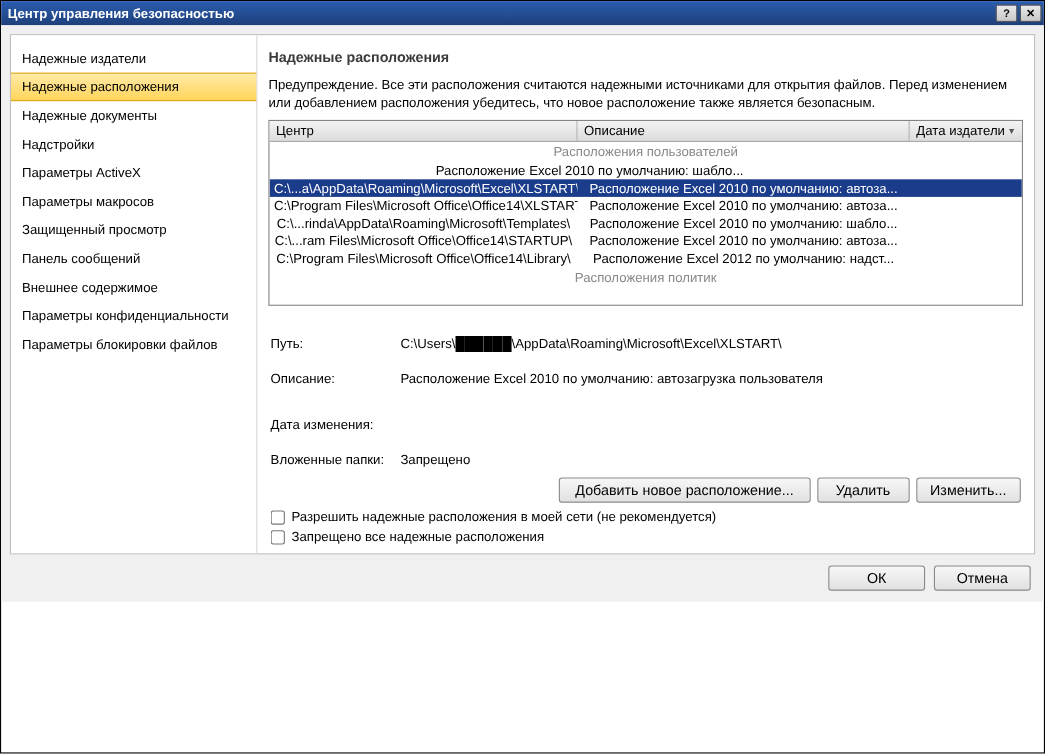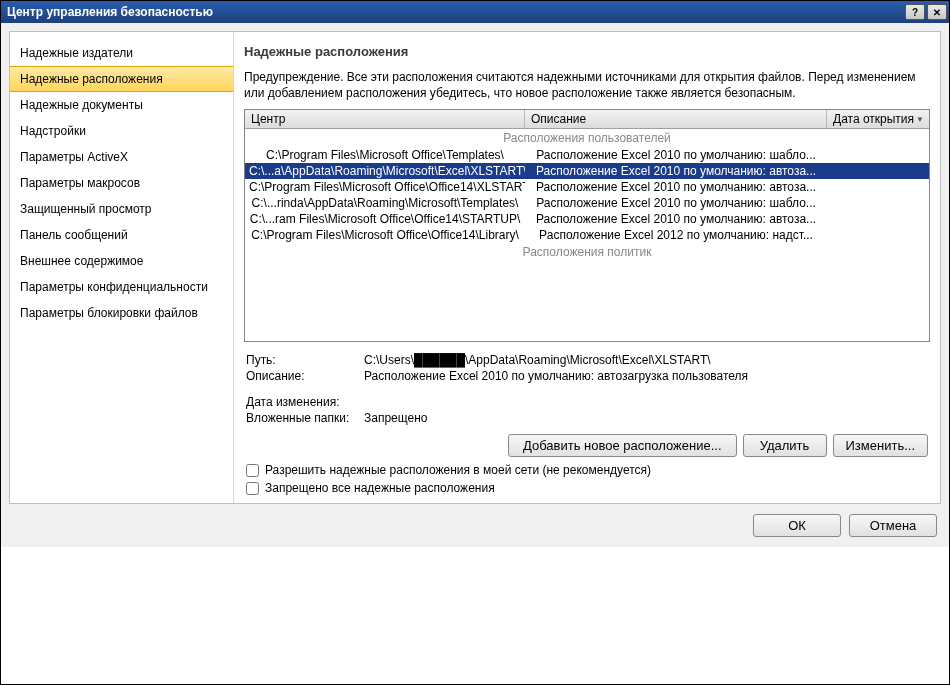--- a/index.html
+++ b/index.html
@@ -129,21 +129,21 @@
   }
   .trow .td { padding: 1px 4px; white-space: nowrap; overflow: hidden; text-overflow: clip; }
   .trow .td.path { flex: 0 0 280px; }
   .trow .td.desc { flex: 1; }
   .trow .td.date { flex: 0 0 102px; }
   .trow.selected { background: #1a3c8a; color: #fff; }
   .details {
     padding: 10px 2px 0 2px;
     font-size: 12px;
   }
-  .details-row { display:flex; padding: 1px 0; }
+  .details-row { display:flex; padding: 1px 0; margin-top: 16px; }
   .details-row .lbl { width: 118px; color:#000;}
   .details-row .val { flex:1; }
   .button-row {
     display: flex;
     justify-content: flex-end;
     gap: 6px;
     padding: 8px 2px 4px 2px;
   }
   .btn {
     min-width: 84px;
@@ -204,28 +204,27 @@
 
     <div class="content">
       <div class="section-title">Надежные расположения</div>
       <div class="warning-text">Предупреждение. Все эти расположения считаются надежными источниками для открытия файлов. Перед изменением или добавлением расположения убедитесь, что новое расположение также является безопасным.</div>
 
       <div class="table-wrap">
         <div class="thead">
           <div class="th path">Центр</div>
           <div class="th desc">Описание</div>
           <div class="th date">
-            <span>Дата открытия</span>
+            <span>Дата издатели</span>
             <span class="sort-glyph">▼</span>
           </div>
         </div>
         <div class="tbody" id="tbody">
             <div class="group-row">Расположения пользователей</div>
             <div class="trow">
-              <div class="td path">C:\Program Files\Microsoft Office\Templates\</div>
               <div class="td desc">Расположение Excel 2010 по умолчанию: шабло...</div>
               <div class="td date"></div>
             </div>
             <div class="trow selected">
               <div class="td path">C:\...a\AppData\Roaming\Microsoft\Excel\XLSTART\</div>
               <div class="td desc">Расположение Excel 2010 по умолчанию: автоза...</div>
               <div class="td date"></div>
             </div>
             <div class="trow">
               <div class="td path">C:\Program Files\Microsoft Office\Office14\XLSTART\</div>

